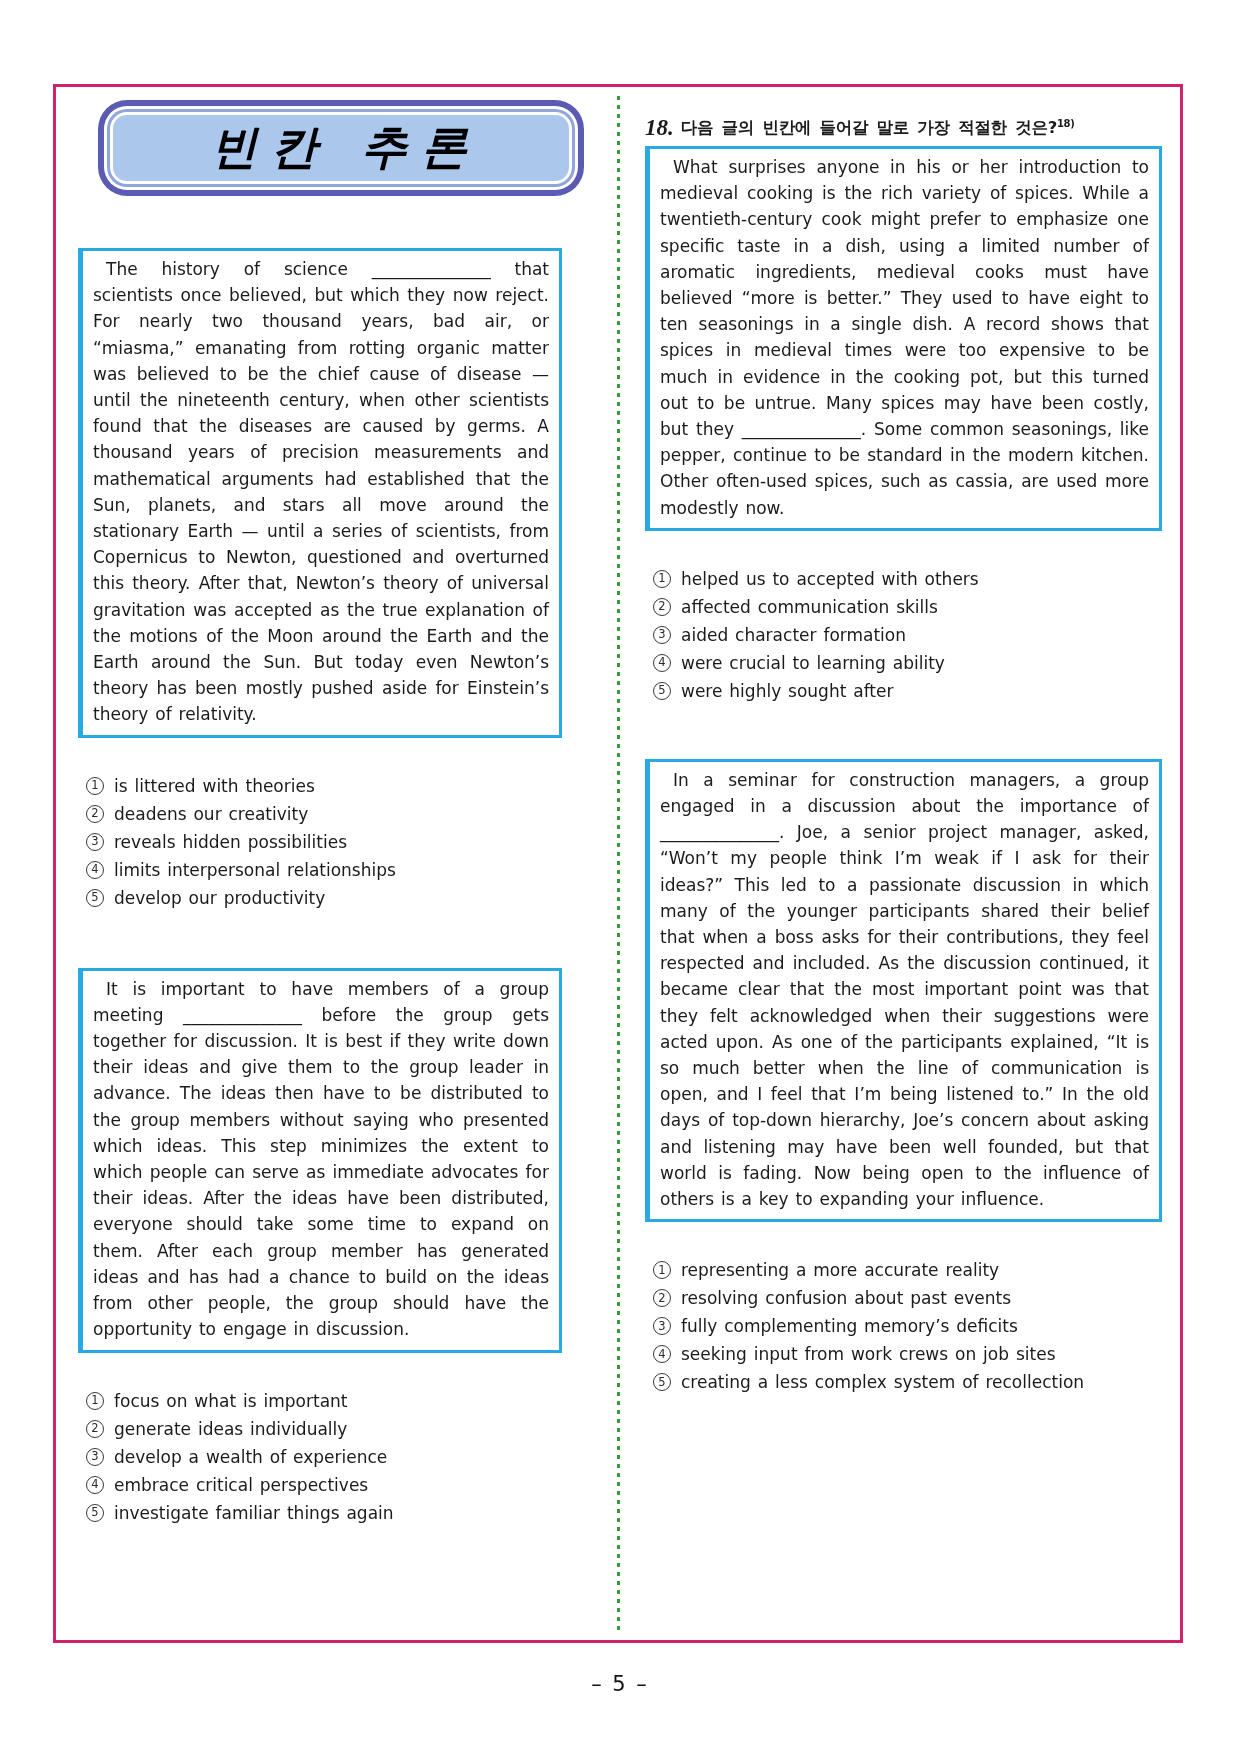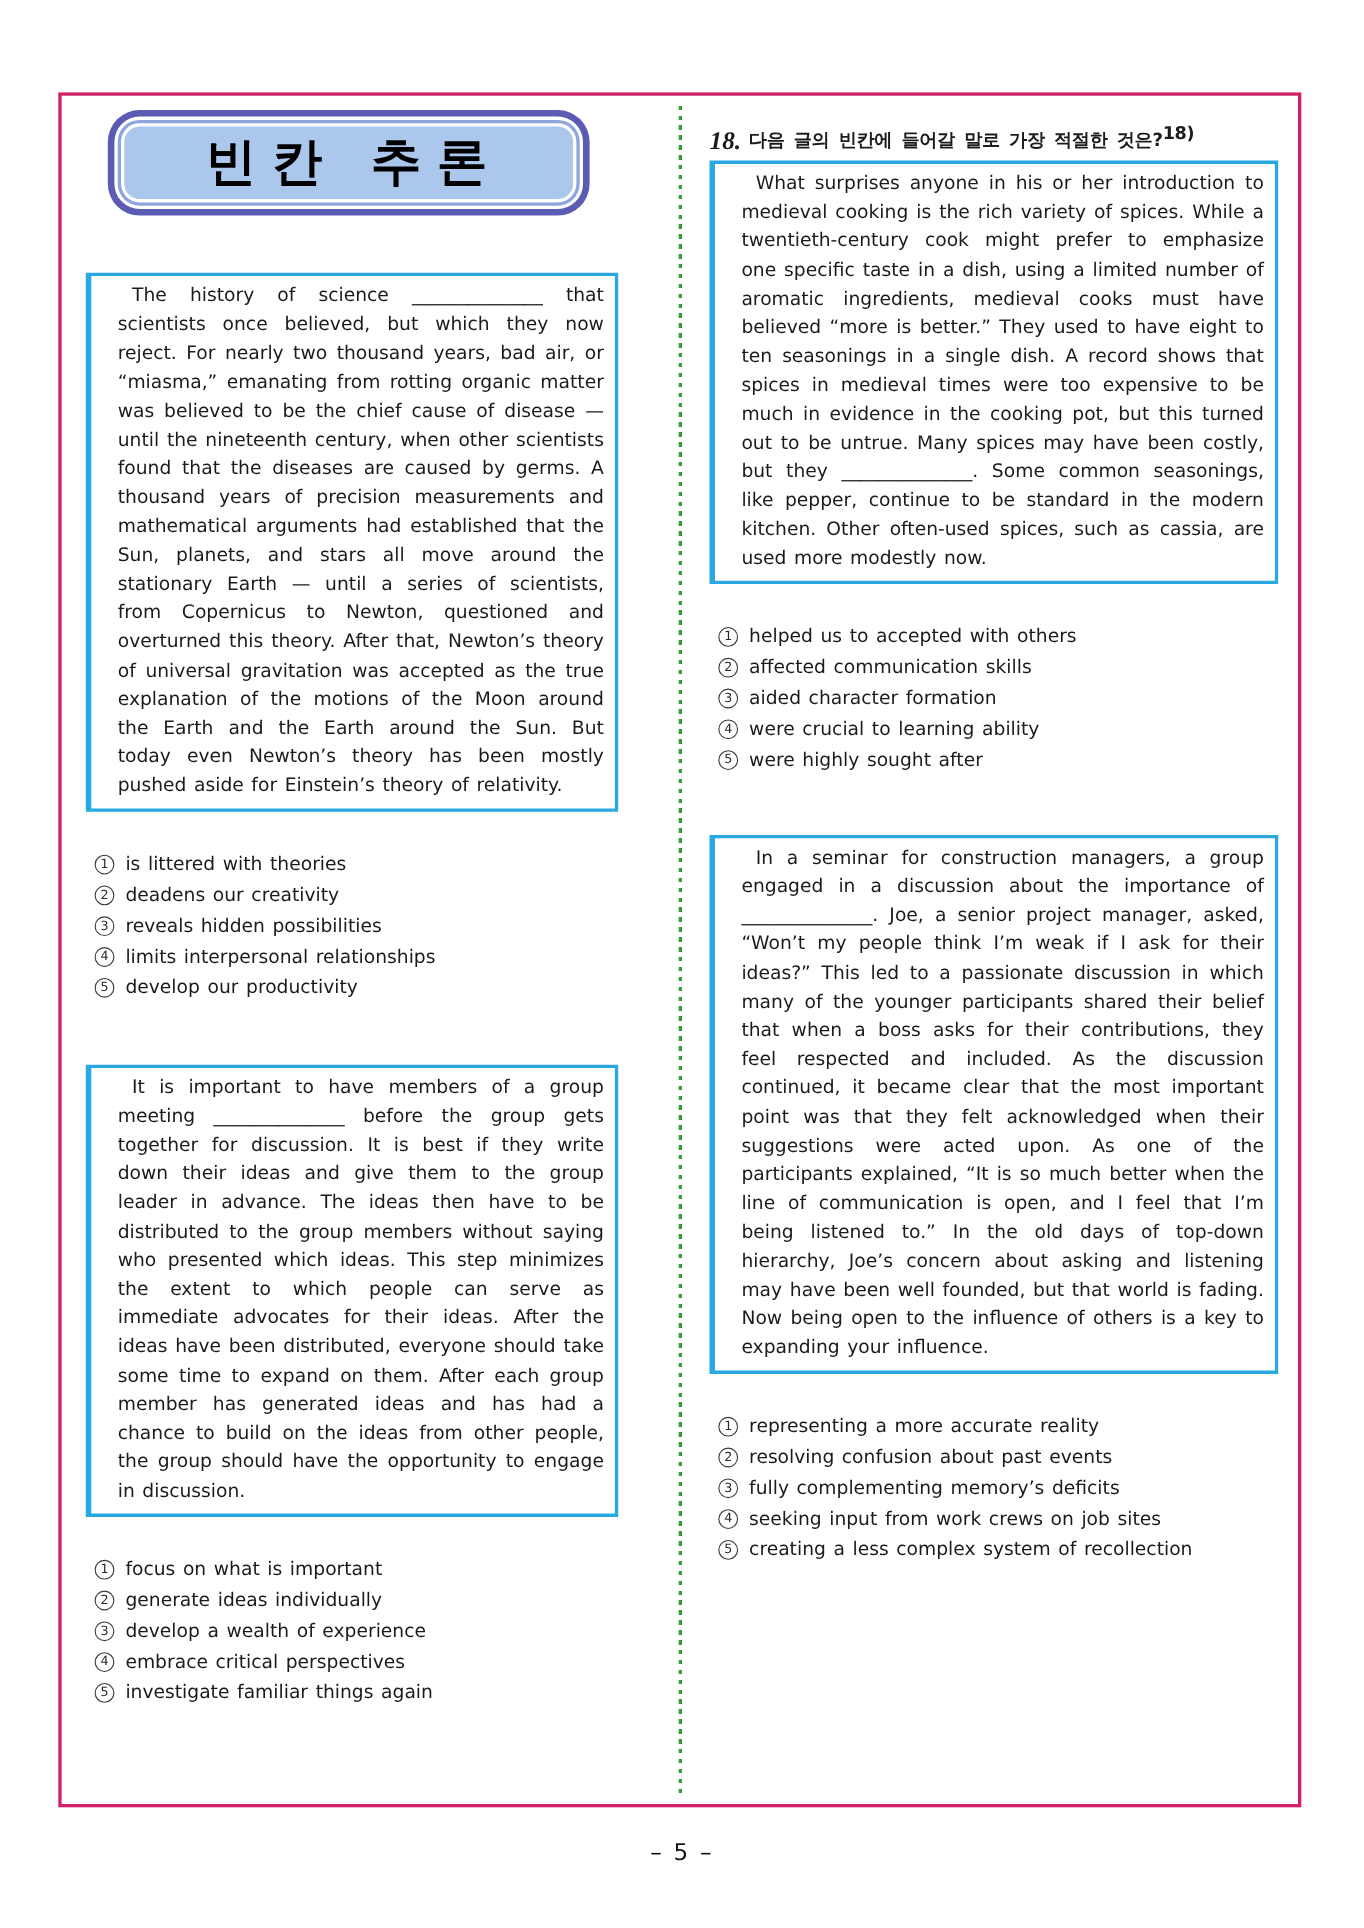--- a/index.html
+++ b/index.html
@@ -23,29 +23,29 @@
   
   .col-divider {
     position:absolute; left:617px; top:96px;
     width:3px; height:1535px;
     background:repeating-linear-gradient(to bottom,#33a033 0 4px,transparent 4px 9px);
   }
 
   
   .banner {
     position:absolute; left:113px; top:115px;
-    width:408px; height:66px;
+    width:456px; height:66px;
     background:#abc7ec;
     border-radius:14px;
     box-shadow:
       0 0 0 3px #ffffff,
       0 0 0 6px #8ea6dd,
       0 0 0 9px #ffffff,
       0 0 0 15px #5b5bb3;
-    display:flex; align-items:center; justify-content:center;
+    display:flex; align-items:center; justify-content:center;font-style:italic;
   }
   .banner-title {
     font-size:46px; font-weight:bold; color:#000;
     letter-spacing:14px; padding-left:10px;
     white-space:nowrap;
   }
 
   .col { position:absolute; }
   .col-left  { left:78px;  top:248px; width:484px; }
   .col-right { left:645px; top:112px; width:517px; }
@@ -55,27 +55,27 @@
   .q-num {
     font-family:"Liberation Serif","DejaVu Serif",serif;
     font-style:italic; font-weight:bold;
     font-size:23px; line-height:24px;
     margin-right:7px; white-space:nowrap;
   }
   .q-prompt {
     font-weight:bold; font-size:16.5px; line-height:24px;
     letter-spacing:-0.3px; word-spacing:3px; white-space:nowrap;
   }
-  .q-foot { font-size:16px; line-height:10px; vertical-align:super; font-weight:bold; }
+  .q-foot { font-size:10px; line-height:10px; vertical-align:super; font-weight:bold; }
 
   
   .passage-box {
     border:3px solid #29a9e1;
     border-left-width:5px;
-    padding:5px 10px 7px 24px;
+    padding:5px 10px 7px 10px;
     background:#fff;
   }
   .passage-text {
     font-size:17px; line-height:26.2px;
     text-align:justify;
     text-indent:13px;
     color:#1b1b1b;
     word-spacing:1.5px;
   }
 

